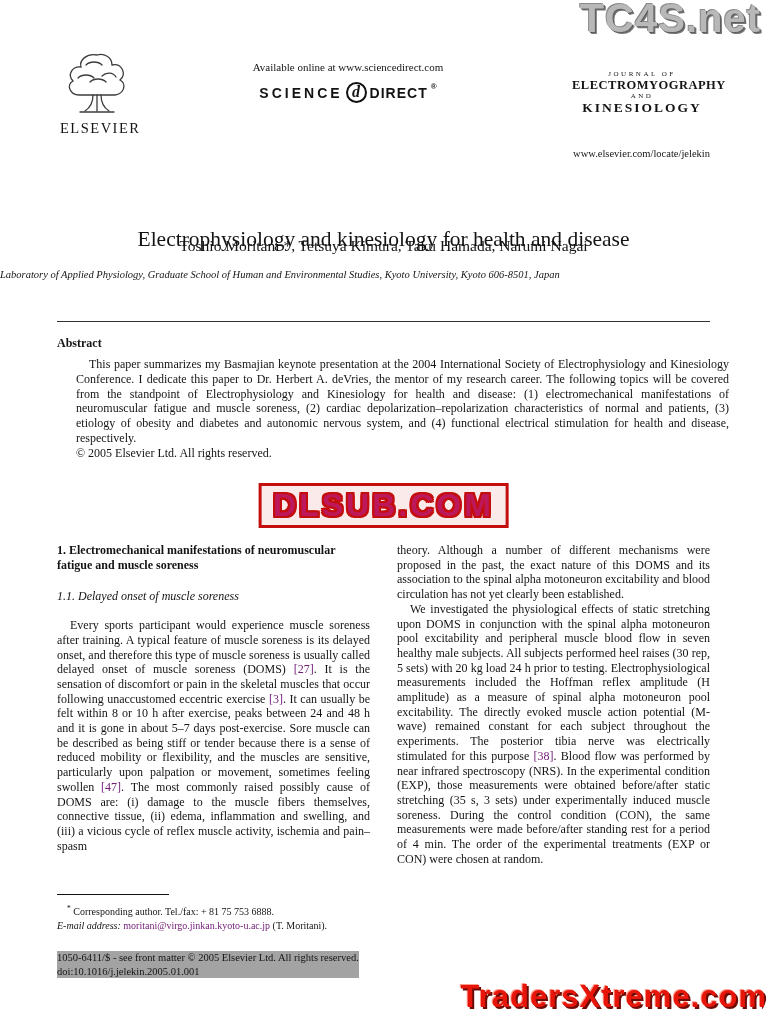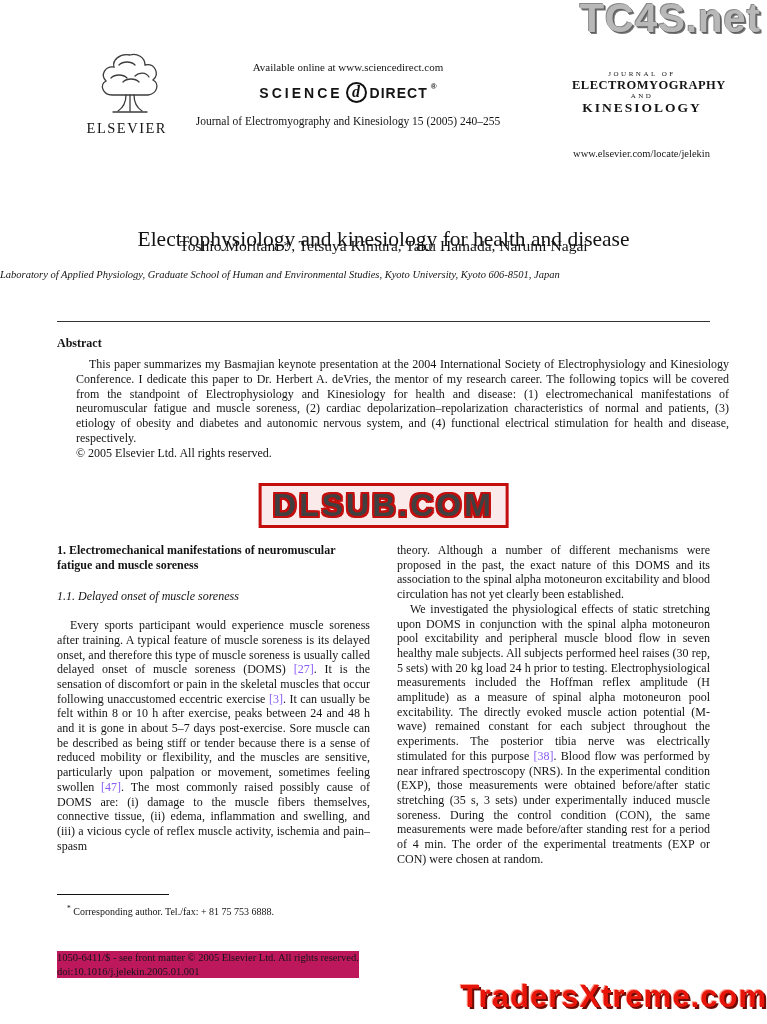--- a/index.html
+++ b/index.html
@@ -1,26 +1,26 @@
 <!DOCTYPE html>
 <html><head>
 <meta charset="utf-8">
 <style>
   * { margin:0; padding:0; box-sizing:border-box; }
   html,body { background:#fff; }
-  .page { position:relative; width:767px; height:1024px; background:#fff; font-family:"Liberation Serif", serif; color:#141414; overflow:hidden; margin:0 auto; }
+  .page { position:relative; width:767px; height:1024px; background:#fff; font-family:"Liberation Serif", serif; color:#141414; overflow:hidden; margin:0 auto;border-radius:31px; }
 
   
   .wm-top { position:absolute; top:-4px; right:6px; font-family:"Liberation Sans", sans-serif; font-size:40px; font-weight:bold; letter-spacing:1px; color:#b8b8b8; text-shadow:1px 1px 0 #5e5e5e, -1px -1px 0 #8a8a8a, 2px 2px 0 #787878; }
-  .wm-mid { position:absolute; top:483px; left:50%; transform:translateX(-50%); font-family:"Liberation Sans", sans-serif; font-size:32px; font-weight:bold; letter-spacing:3px; color:#404040; padding:1px 12px; border:3px solid #c40e0e; background:#fbeaea; white-space:nowrap;
+  .wm-mid { position:absolute; top:483px; left:50%; transform:translateX(-50%); font-family:"Liberation Sans", sans-serif; font-size:32px; font-weight:bold; letter-spacing:3px; color:#be185d; padding:1px 12px; border:3px solid #c40e0e; background:#fbeaea; white-space:nowrap;
     text-shadow:-2px -2px 0 #c40e0e, 2px -2px 0 #c40e0e, -2px 2px 0 #c40e0e, 2px 2px 0 #c40e0e, 0 2px 0 #c40e0e, 0 -2px 0 #c40e0e, 2px 0 0 #c40e0e, -2px 0 0 #c40e0e; }
   .wm-bottom { position:absolute; top:979px; left:0; width:100%; text-align:right; font-family:"Liberation Sans", sans-serif; font-size:31px; font-weight:bold; letter-spacing:1px; color:#e8150a; text-shadow:2px 2px 0 #6d0c05, -1px -1px 0 #ff9d8e; }
 
   
-  .els-block { position:absolute; left:71px; top:52px; width:96px; text-align:right; }
+  .els-block { position:absolute; left:60px; top:52px; width:96px; text-align:left; }
   .els-word { font-size:14.5px; letter-spacing:1.5px; margin-top:2px; }
   .head-center { position:absolute; left:164px; top:61px; width:368px; text-align:center; }
   .avail { font-size:11px; }
   .sd-logo { margin-top:9px; font-family:"Liberation Sans", sans-serif; font-weight:bold; font-size:14px; letter-spacing:3px; display:flex; align-items:center; justify-content:center; gap:3px; }
   .sd-d { display:inline-block; width:21px; height:21px; border:2px solid #111; border-radius:50%; font-family:"Liberation Serif", serif; font-style:italic; font-size:16px; line-height:16px; letter-spacing:0; font-weight:bold; text-align:center; }
   .sd-direct { letter-spacing:1px; }
   .sd-reg { font-size:8px; letter-spacing:0; align-self:flex-start; }
   .jcite { margin-top:12px; font-size:11.5px; }
   .jlogo { position:absolute; right:55px; top:70px; width:140px; text-align:center; line-height:1.15; }
   .jl1 { font-size:7px; letter-spacing:2.5px; }
@@ -42,29 +42,29 @@
   .indent { text-indent:13px; }
   .cont { text-align-last:justify; }
 
   
   .cols { position:absolute; top:527px; left:57px; width:653px; }
   .col { position:absolute; top:16px; width:313px; font-size:12px; line-height:14.7px; text-align:justify; }
   .col-left { left:0; }
   .col-right { left:340px; }
   .sec-head { font-weight:bold; font-size:12px; line-height:15.2px; text-align:left; }
   .sub-head { font-style:italic; font-size:12px; margin-top:16px; margin-bottom:14px; text-align:left; }
-  .cite { color:#8b5cf6; cursor:pointer; }
+  .cite { color:#701a75; cursor:pointer; }
 
   
   .footnote { position:absolute; top:894px; left:57px; width:326px; background:#fff; font-size:10px; line-height:13.5px; }
   .fn-rule { width:112px; border-top:1px solid #111; margin-bottom:7px; }
   .fn-l1 { padding-left:10px; }
   .sup { vertical-align:super; font-size:7.5px; }
   .italic { font-style:italic; }
-  .pubinfo { position:absolute; top:951px; left:57px; background:#be185d; font-size:10.5px; line-height:13.5px; }
+  .pubinfo { position:absolute; top:951px; left:57px; background:#a3a3a3; font-size:10.5px; line-height:13.5px; }
 </style>
 </head>
 <body>
 
 <div class="page">
 
   <div class="wm-top">TC4S.net</div>
 
   <div class="els-block">
     <svg width="74" height="62" viewBox="0 0 74 62">
@@ -84,21 +84,20 @@
   </div>
 
   <div class="head-center">
     <div class="avail">Available online at www.sciencedirect.com</div>
     <div class="sd-logo">
       <span>SCIENCE</span>
       <span class="sd-d">d</span>
       <span class="sd-direct">DIRECT</span>
       <span class="sd-reg">®</span>
     </div>
-    <div class="jcite">Journal of Electromyography and Kinesiology 15 (2005) 240–255</div>
   </div>
 
   <div class="jlogo">
     <div class="jl1">JOURNAL OF</div>
     <div class="jl2">ELECTROMYOGRAPHY</div>
     <div class="jl3">AND</div>
     <div class="jl4">KINESIOLOGY</div>
   </div>
 
   <div class="locate">www.elsevier.com/locate/jelekin</div>
@@ -123,20 +122,21 @@
     </div>
     <div class="col col-right">
       <p>theory. Although a number of different mechanisms were proposed in the past, the exact nature of this DOMS and its association to the spinal alpha motoneuron excitability and blood circulation has not yet clearly been established.</p>
       <p class="indent">We investigated the physiological effects of static stretching upon DOMS in conjunction with the spinal alpha motoneuron pool excitability and peripheral muscle blood flow in seven healthy male subjects. All subjects performed heel raises (30 rep, 5 sets) with 20 kg load 24 h prior to testing. Electrophysiological measurements included the Hoffman reflex amplitude (H amplitude) as a measure of spinal alpha motoneuron pool excitability. The directly evoked muscle action potential (M-wave) remained constant for each subject throughout the experiments. The posterior tibia nerve was electrically stimulated for this purpose <span class="cite">[38]</span>. Blood flow was performed by near infrared spectroscopy (NRS). In the experimental condition (EXP), those measurements were obtained before/after static stretching (35 s, 3 sets) under experimentally induced muscle soreness. During the control condition (CON), the same measurements were made before/after standing rest for a period of 4 min. The order of the experimental treatments (EXP or CON) were chosen at random.</p>
     </div>
   </div>
 
   <div class="footnote">
     <div class="fn-rule"></div>
     <div class="fn-l1"><span class="sup">*</span> Corresponding author. Tel./fax: + 81 75 753 6888.</div>
+    <div><span class="italic">E-mail address:</span> <span class="cite">moritani@virgo.jinkan.kyoto-u.ac.jp</span> (T. Moritani).</div>
   </div>
 
   <div class="pubinfo">
     <div>1050-6411/$ - see front matter © 2005 Elsevier Ltd. All rights reserved.</div>
     <div>doi:10.1016/j.jelekin.2005.01.001</div>
   </div>
 
   <div class="wm-mid">DLSUB.COM</div>
   <div class="wm-bottom">TradersXtreme.com</div>
 

